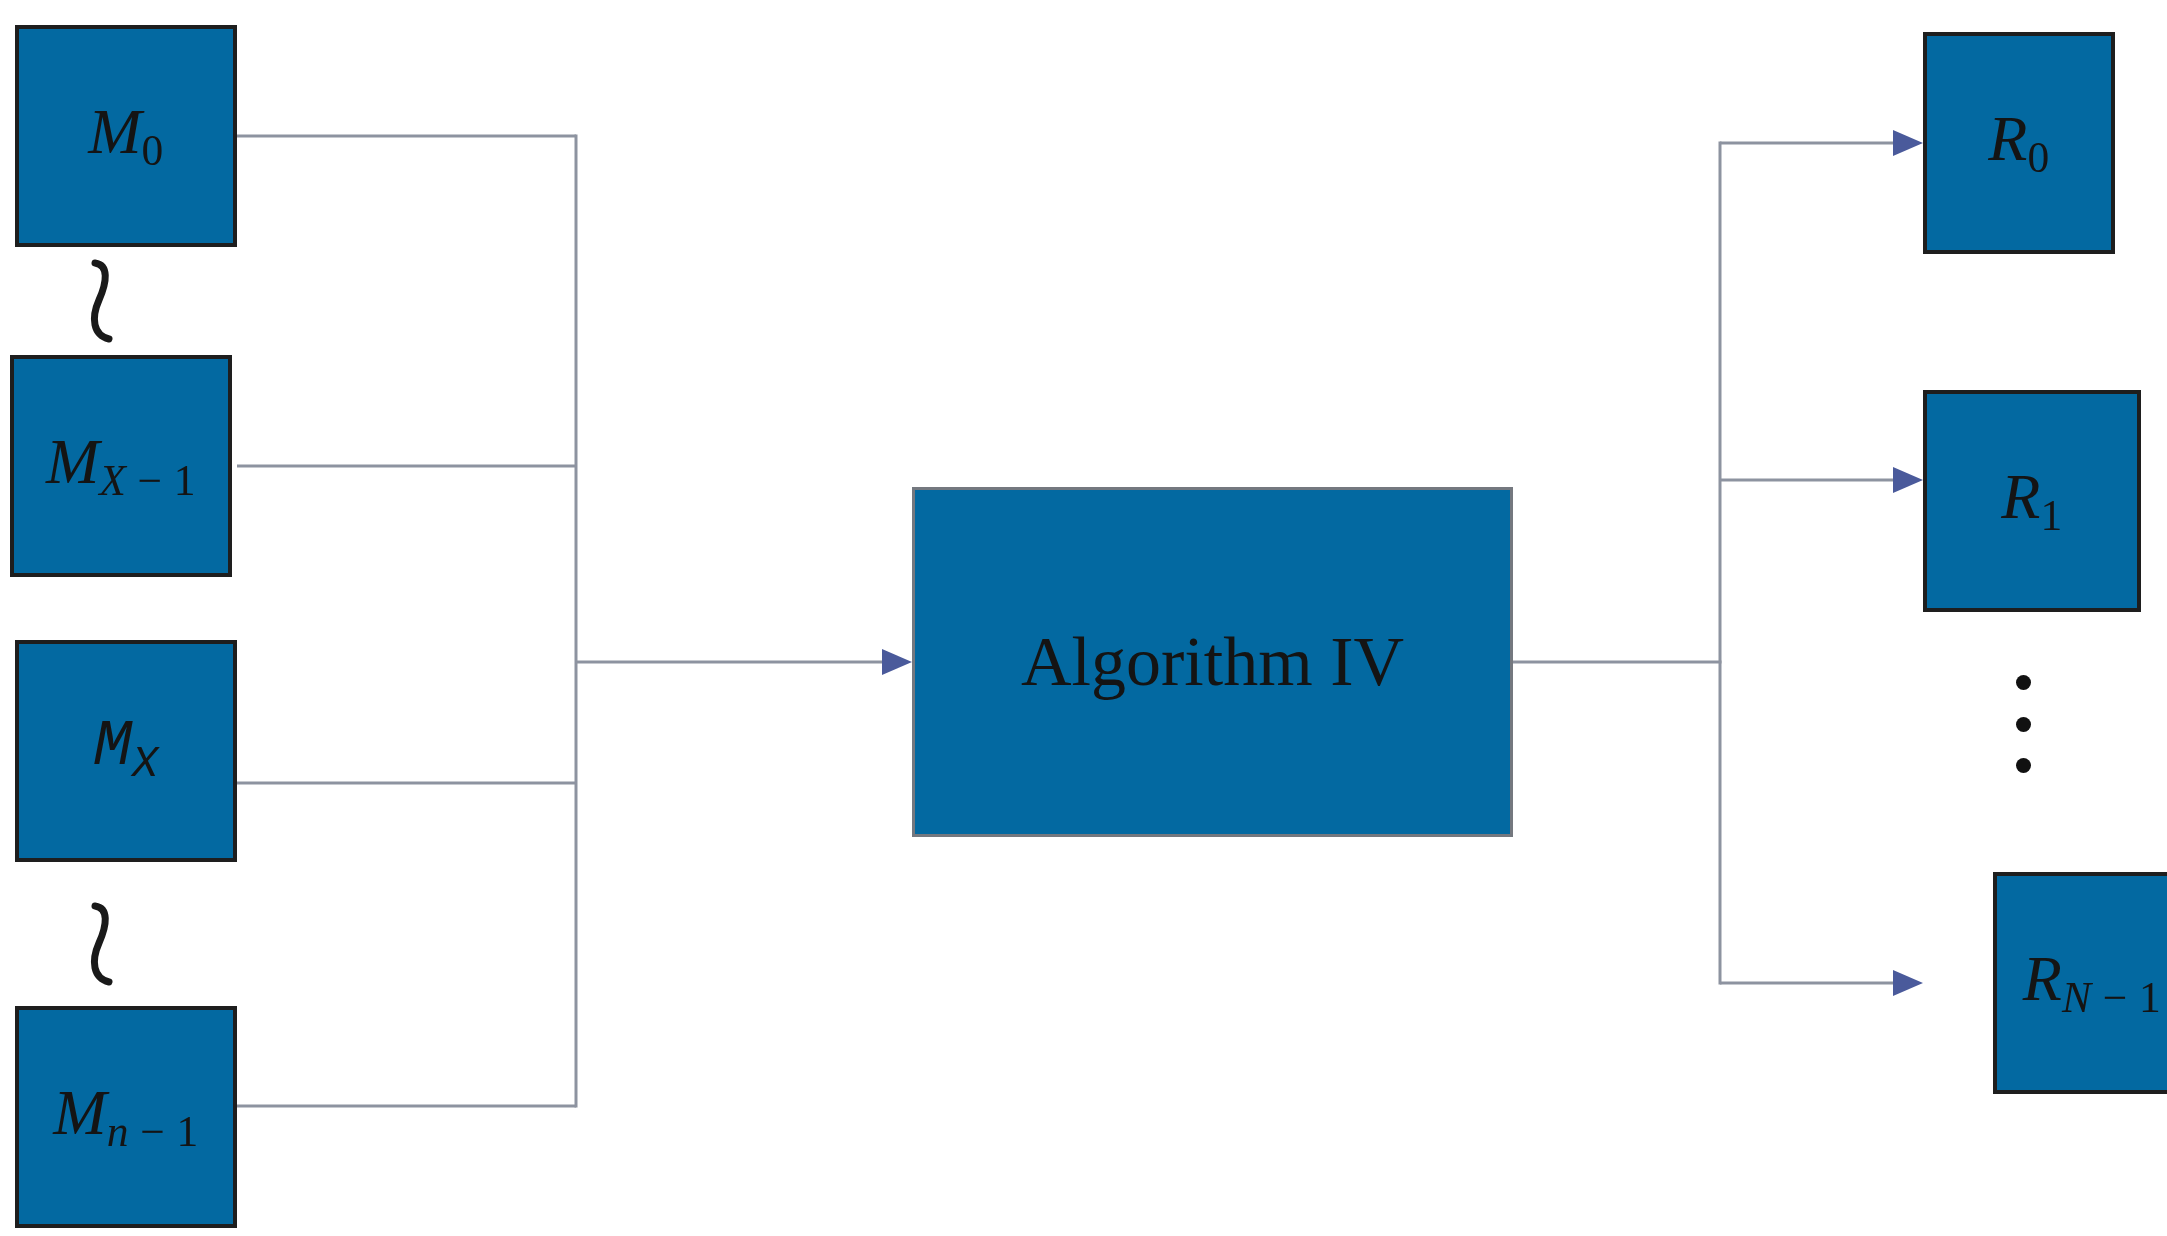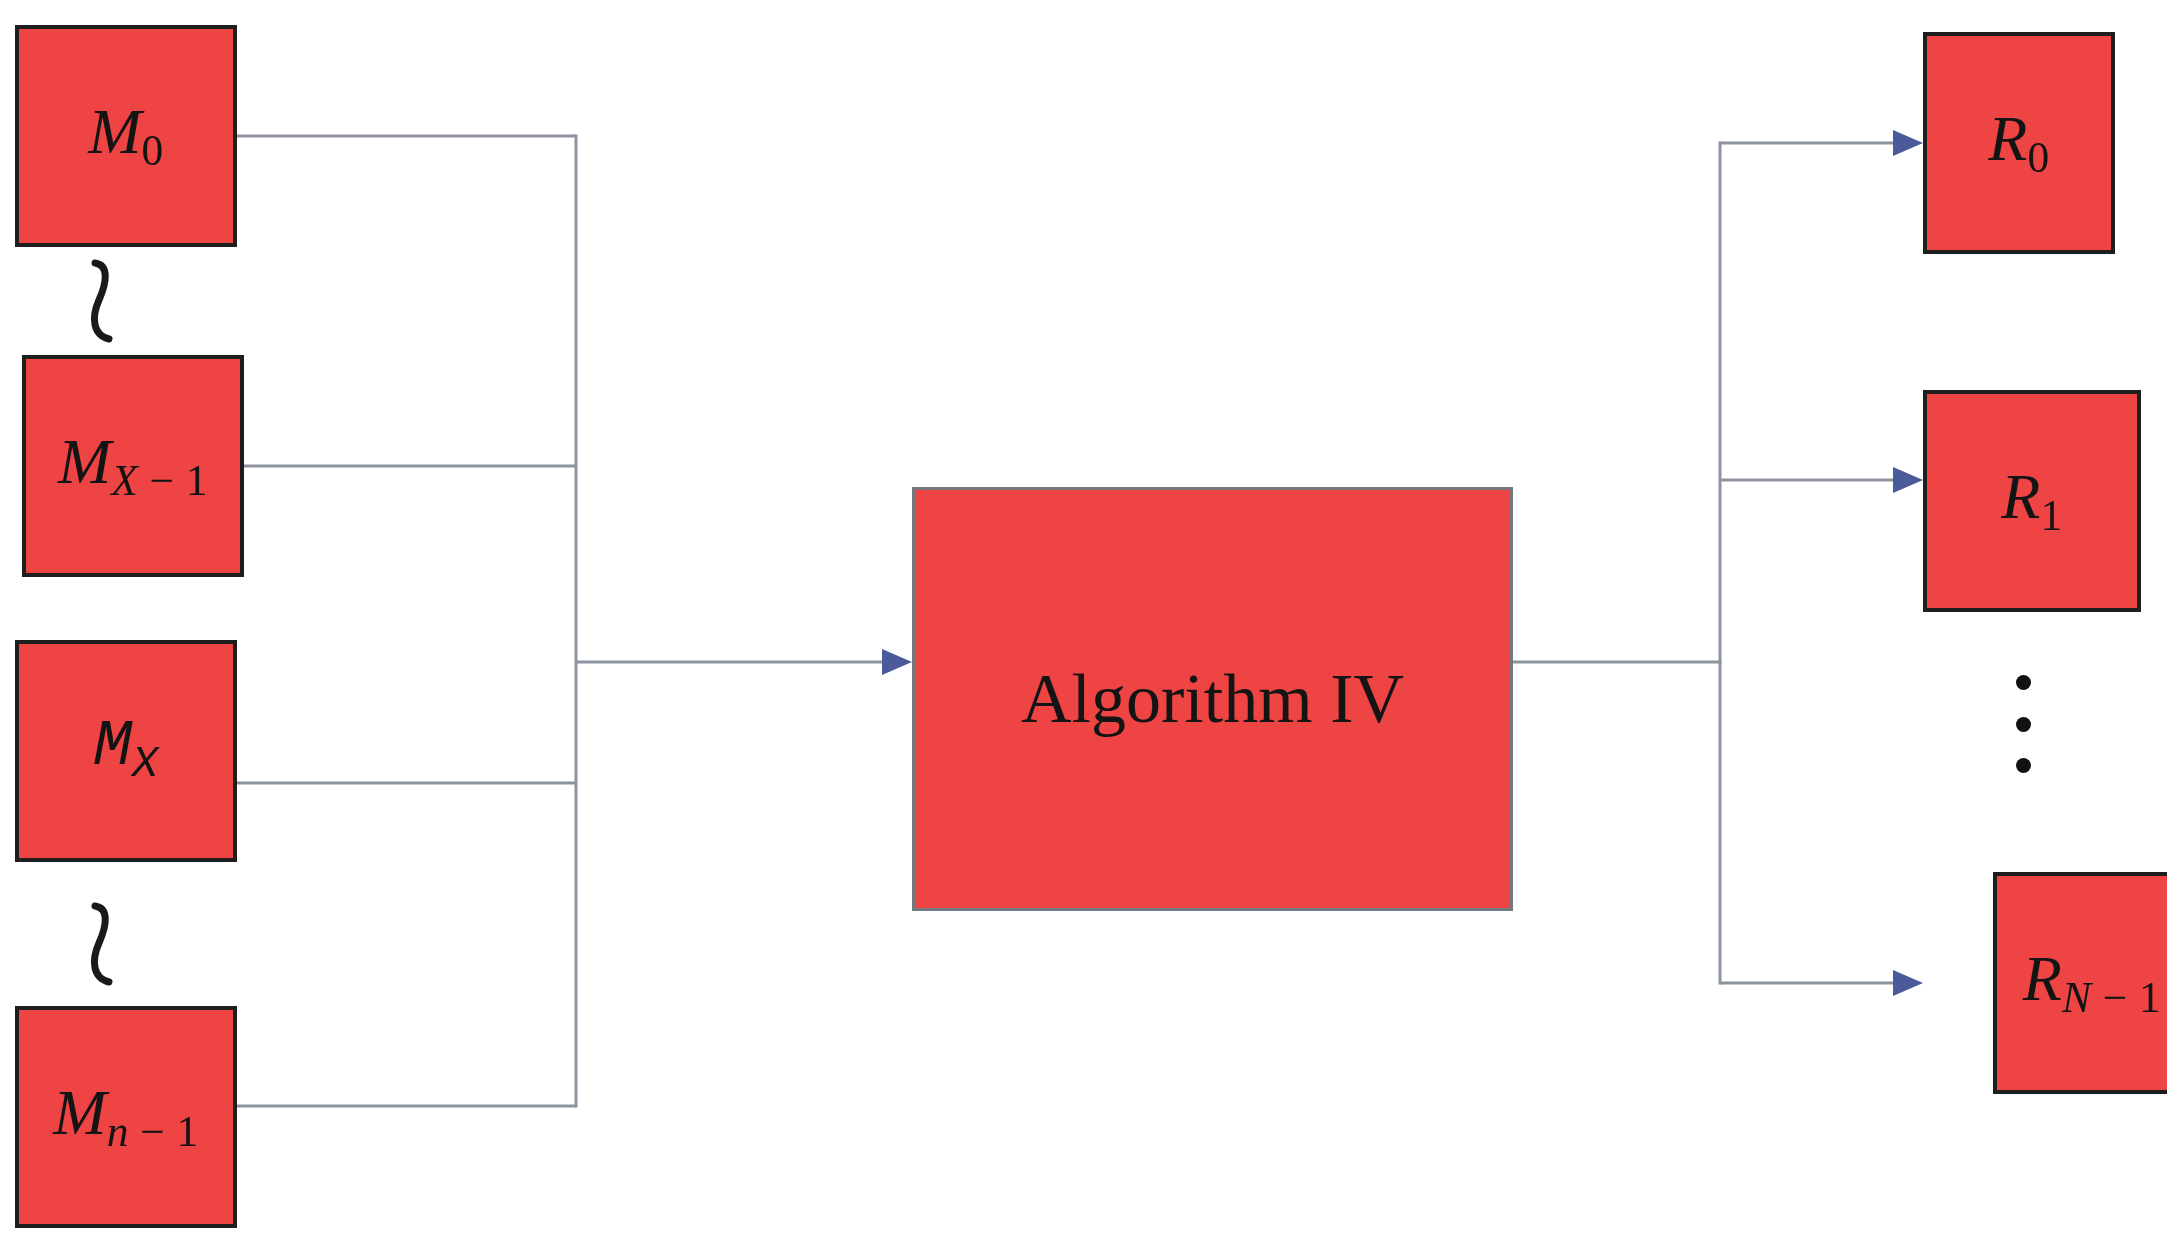--- a/index.html
+++ b/index.html
@@ -27,21 +27,21 @@
     stroke-width: 3;
     fill: none;
   }
   .arrowhead {
     fill: #4a5a9b;
     stroke: none;
   }
   .box {
     position: absolute;
     box-sizing: border-box;
-    background: #ef4444;
+    background: #0369a1;
     display: flex;
     align-items: center;
     justify-content: center;
     z-index: 2;
   }
   .node {
     border: 4px solid #1e1e1e;
     width: 222px;
     height: 222px;
   }
@@ -58,30 +58,30 @@
     vertical-align: -0.28em;
     letter-spacing: 0.01em;
   }
   .sub .up {
     font-style: normal;
   }
   .algo {
     left: 912px;
     top: 487px;
     width: 601px;
-    height: 424px;
+    height: 350px;
     border: 3px solid #74787f;
   }
   .algo-label {
     font-size: 70px;
     line-height: 1;
     white-space: nowrap;
   }
   .box-m0   { left: 15px; top: 25px;  }
-  .box-mx1  { left: 22px; top: 355px; }
+  .box-mx1  { left: 10px; top: 355px; }
   .box-mx   { left: 15px; top: 640px; font-family: Liberation Mono, monospace; }
   .box-mn1  { left: 15px; top: 995px; margin-top: 11px; }
   .box-r0   { left: 1923px; top: 32px;  width: 192px; }
   .box-r1   { left: 1923px; top: 390px; width: 218px; }
   .box-rn1  { left: 1993px; top: 872px; width: 198px; }
   .squiggle {
     position: absolute;
     z-index: 2;
     width: 34px;
     height: 88px;

